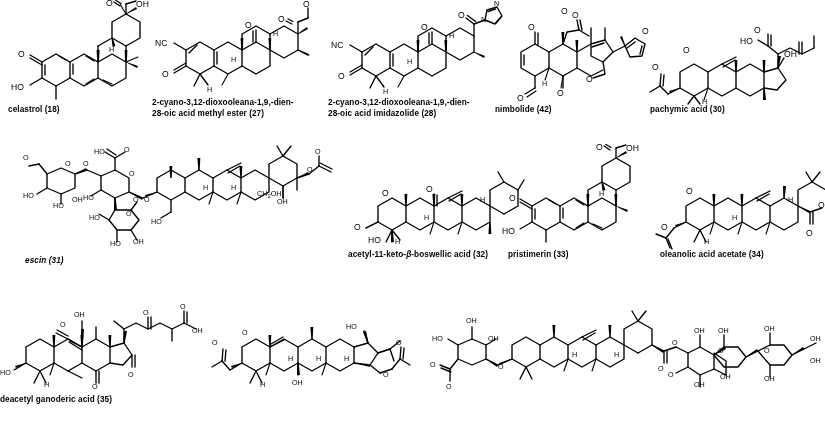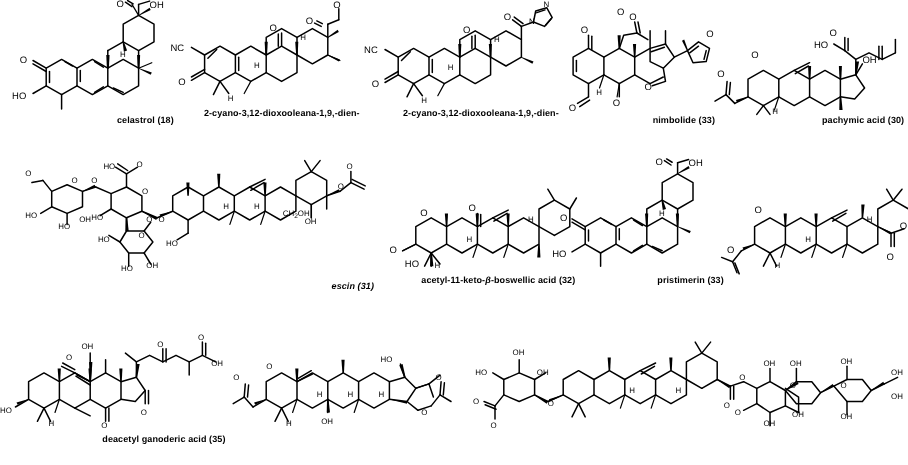--- a/index.html
+++ b/index.html
@@ -8,21 +8,21 @@
     width:825px;height:423px;
     font-family:"Liberation Sans", sans-serif;
     color:#000;
     overflow:hidden;
     position:relative;
   }
   .plate{position:relative;width:825px;height:423px;background:#fff;}
   .panel{position:absolute;box-sizing:border-box;}
   .struct{display:block;}
   .caption{
-    text-align:right;
+    text-align:left;
     font-weight:bold;
     font-size:8.2px;
     line-height:10.5px;
     letter-spacing:0.01em;
     color:#000;
     width:100%;
   }
   .caption .it{font-style:italic;}
   
   .row1{top:0;}
@@ -138,20 +138,21 @@
       <text class="atom" x="10" y="77">O</text>
       <text class="atom" x="93" y="28">O</text>
       <text class="atom" x="126" y="22">O</text>
       <text class="atom" x="151" y="7">O</text>
       <text class="atom-s" x="55" y="92">H</text>
       <text class="atom-s" x="121" y="36">H</text>
       <text class="atom-s" x="79" y="62">H</text>
     </svg>
     <div class="caption">
       <div>2-cyano-3,12-dioxooleana-1,9,-dien-</div>
+      <div>28-oic acid methyl ester (27)</div>
     </div>
   </div>
 
   <div class="panel row1" style="left:328px;width:180px;">
     <svg class="struct" width="180" height="98" viewBox="0 0 180 98">
       <g class="bond">
         <path d="M34 52 L34 68 L48 76 L62 68 L62 52 L48 44 Z"></path>
         <path d="M37 55 L45 47"></path>
         <path d="M34 68 L22 75"></path>
           <path d="M34 65 L22 72"></path>
@@ -188,20 +189,21 @@
       <text class="atom" x="93" y="30">O</text>
       <text class="atom" x="130" y="18">O</text>
       <text class="atom-s" x="153" y="22">N</text>
       <text class="atom-s" x="166" y="6">N</text>
       <text class="atom-s" x="55" y="94">H</text>
       <text class="atom-s" x="121" y="38">H</text>
       <text class="atom-s" x="79" y="64">H</text>
     </svg>
     <div class="caption">
       <div>2-cyano-3,12-dioxooleana-1,9,-dien-</div>
+      <div>28-oic acid imidazolide (28)</div>
     </div>
   </div>
 
   <div class="panel row1" style="left:495px;width:155px;">
     <svg class="struct" width="155" height="105" viewBox="0 0 155 105">
       <g class="bond">
 
         <path d="M26 52 L26 68 L40 76 L54 68 L54 52 L40 44 Z"></path>
         <path d="M29 55 L29 65"></path>
         <path d="M40 44 L40 32"></path>
@@ -243,21 +245,21 @@
       </g>
       <text class="atom" x="33" y="30">O</text>
       <text class="atom" x="22" y="101">O</text>
       <text class="atom" x="62" y="96">O</text>
       <text class="atom" x="91" y="82">O</text>
       <text class="atom" x="77" y="18">O</text>
       <text class="atom" x="66" y="14">O</text>
       <text class="atom" x="147" y="34">O</text>
       <text class="atom-s" x="47" y="86">H</text>
     </svg>
-    <div class="caption"><span>nimbolide (33)</span></div>
+    <div class="caption"><span>nimbolide (42)</span></div>
   </div>
 
   <div class="panel row1" style="left:650px;width:172px;">
     <svg class="struct" width="172" height="105" viewBox="0 0 172 105">
       <g class="bond">
 
         <path d="M30 72 L30 88 L44 96 L58 88 L58 72 L44 64 Z"></path>
 
         <path d="M30 88 L18 94"></path>
         <path d="M18 94 L10 86"></path>
@@ -534,20 +536,21 @@
         <path d="M110 82 L106 94"></path>
       </g>
       <text class="atom" x="26" y="54">O</text>
       <text class="atom" x="1" y="90">O</text>
       <text class="atom" x="146" y="96">O</text>
       <text class="atom" x="158" y="68">OH</text>
       <text class="atom-s" x="44" y="104">H</text>
       <text class="atom-s" x="72" y="80">H</text>
       <text class="atom-s" x="128" y="62">H</text>
     </svg>
+    <div class="caption"><span>oleanolic acid acetate (34)</span></div>
   </div>
 
   <div class="panel row3" style="left:0px;width:205px;">
     <svg class="struct" width="205" height="108" viewBox="0 0 205 108">
       <g class="bond">
 
         <path d="M26 64 L26 80 L40 88 L54 80 L54 64 L40 56 Z"></path>
         <path d="M26 80 L14 87"></path>
         <path d="M40 88 L34 100"></path>
           <path d="M40 88 L46 100"></path>

